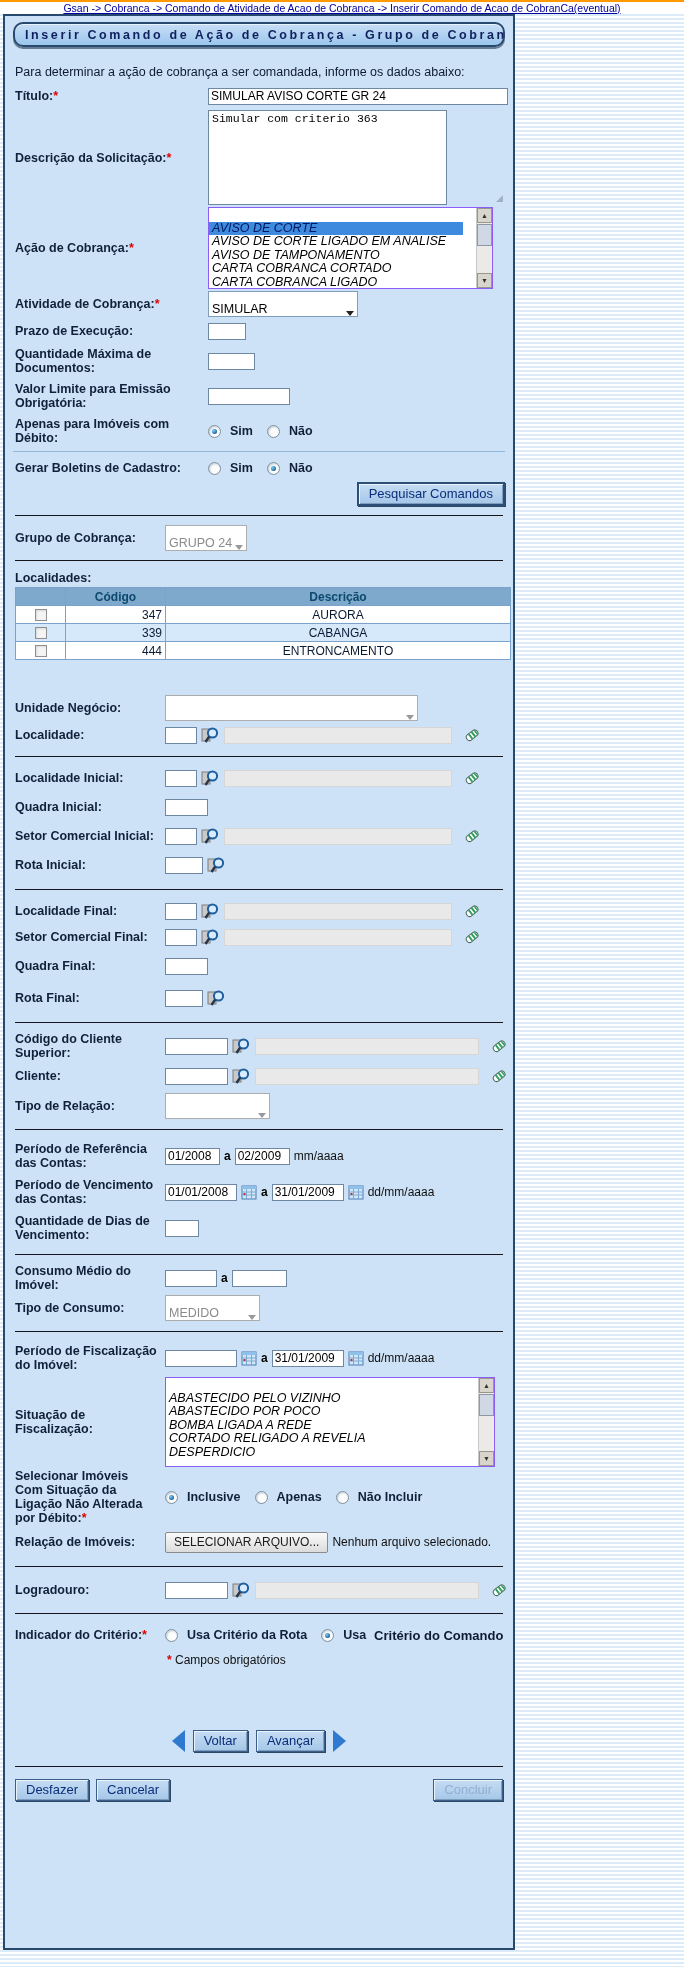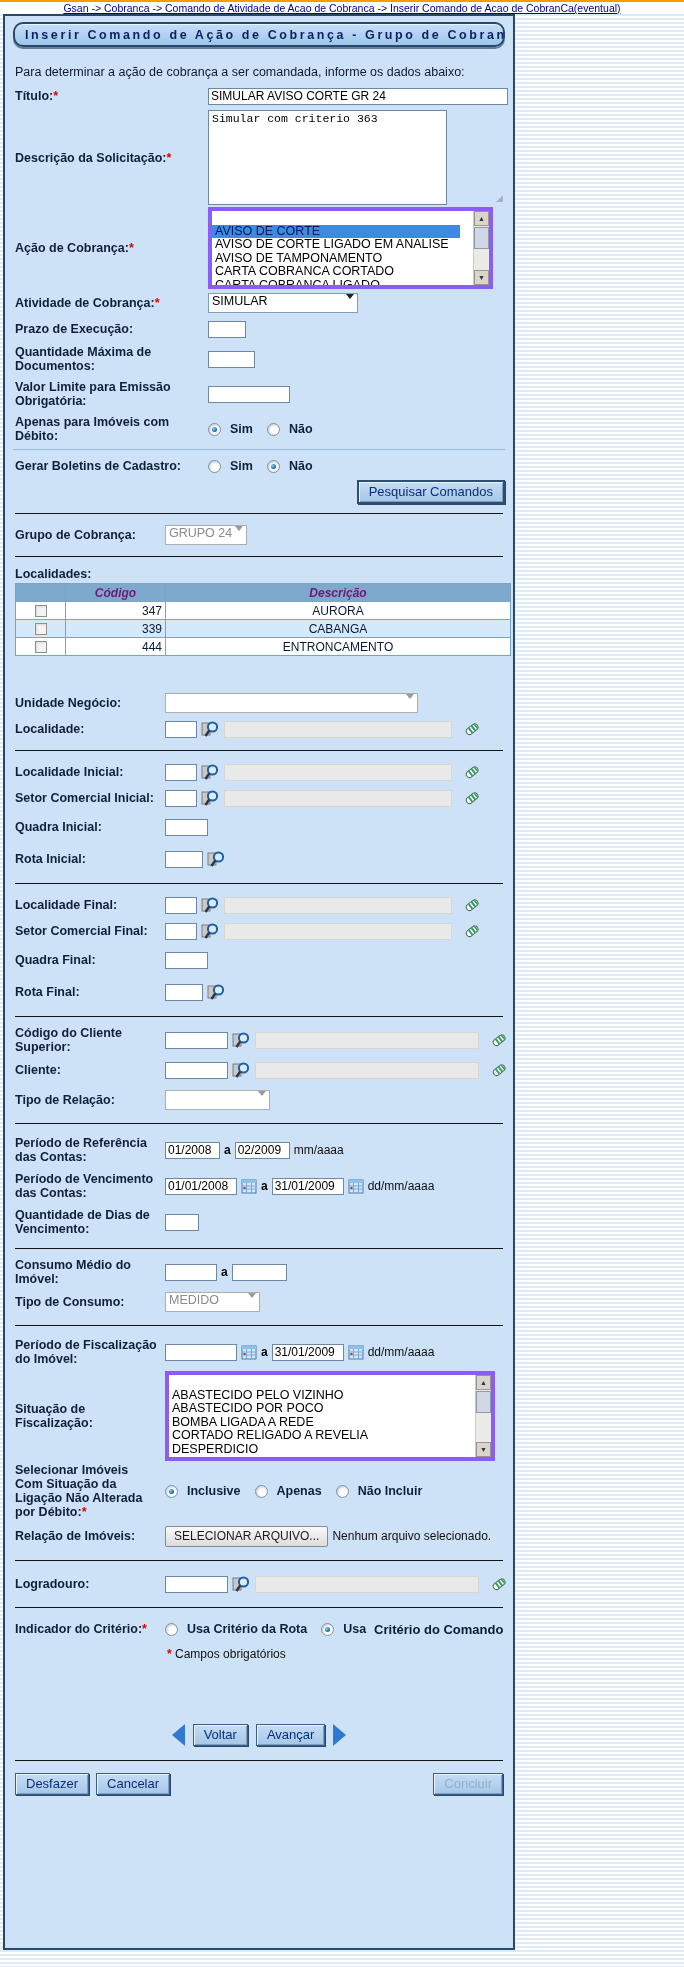--- a/index.html
+++ b/index.html
@@ -44,29 +44,29 @@
   .ro{ height:17px; background:#e9e9e9; border:1px solid #d6d6d6; }
   textarea.ta{
     width:239px; height:95px; border:1px solid #6e87a2; resize:none;
     font-family:"Liberation Mono",monospace; font-size:11.5px; color:#000; padding:1px 3px;
     position:relative;
   }
   .tawrap{ position:relative; }
   .grip{ position:absolute; right:2px; bottom:2px; font-size:9px; color:#9fb0c2; pointer-events:none; }
   
   .sel{
-    height:20px; background:#fff; border:1px solid #7f9db9; display:flex; align-items:flex-start;
+    height:26px; background:#fff; border:1px solid #7f9db9; display:flex; align-items:flex-end;
     font-size:12.5px; color:#000; padding:0 3px; position:relative;
   }
   .sel .arr{ margin-left:auto; width:0; height:0; border-left:4px solid transparent; border-right:4px solid transparent; border-top:5px solid #222; }
   .sel.dis{ color:#8b8b8b; border-color:#adadad; }
   .sel.dis .arr{ border-top-color:#9a9a9a; }
   
   .listbox{
-    position:relative; background:#fff; border:4px solid #8b5cf6; overflow:hidden; padding-right:29px;
+    position:relative; background:#fff; border:1px solid #8b5cf6; overflow:hidden; padding-right:29px;font-style:italic;
   }
   .opt{ height:13.5px; line-height:13.5px; font-size:12.5px; white-space:nowrap; padding-left:3px; color:#000; overflow:hidden; }
   .opt.selected{ background:#3d8ade; color:#00185e; }
   .vsb{ position:absolute; top:0; right:0; bottom:0; width:16px; background:#eceae6; border-left:1px solid #c8c8c8; display:flex; flex-direction:column; }
   .vsb .sbtn{ height:15px; background:#d9d5cd; border:1px solid #9a968e; font-size:7px; line-height:13px; text-align:center; color:#333; }
   .vsb .track{ flex:1; position:relative; }
   .vsb .thumb{ position:absolute; top:1px; left:0; right:0; height:22px; background:#cfd8e4; border:1px solid #8e98a6; }
   
   .radio{ width:13px; height:13px; border-radius:50%; background:#fdfdfd; border:1px solid #7e8f9f;
           box-shadow:inset 1px 1px 2px #bfcbd6; flex:none; position:relative; }
@@ -85,21 +85,21 @@
   .filebtn{
     font-size:12px; color:#1a1a1a; background:linear-gradient(#fafafa,#dcdcdc);
     border:1px solid #8a8a8a; border-radius:2px; padding:2px 8px 3px; cursor:pointer; white-space:nowrap;
   }
   
   .hr{ border:none; border-top:1px solid #14141c; margin:8px 2px; }
   .thinline{ border:none; border-top:1px solid #93b9dd; margin:3px 0; }
   
   table.loc{ border-collapse:collapse; width:496px; margin-left:2px; }
   table.loc th, table.loc td{ border:1px solid #7aa3cc; font-size:12px; height:18px; padding:0 3px; }
-  table.loc th{ background:#7fa8cd; color:#701a75;font-style:italic; }
+  table.loc th{ background:#7fa8cd; color:#0c4a6e; }
   table.loc td{ background:#fff; text-align:center; color:#0a1a33; }
   table.loc tr.alt td{ background:#d6e9fb; }
   td.codigo{ text-align:right !important; }
   .cbcell{ width:50px; } .codcol{ width:100px; }
   
   .fmt{ font-size:12px; color:#101010; }
   .rangesep{ font-size:12px; font-weight:bold; }
   .navrow{ margin-top:62px; display:flex; justify-content:center; align-items:center; gap:8px; }
   .arrL{ width:0;height:0;border-top:11px solid transparent;border-bottom:11px solid transparent;border-right:13px solid #2f7ad0; }
   .arrR{ width:0;height:0;border-top:11px solid transparent;border-bottom:11px solid transparent;border-left:13px solid #2f7ad0; }
@@ -312,46 +312,46 @@
           <g transform="rotate(-38 8 8)">
             <rect x="1.5" y="5" width="13" height="6.5" rx="3.2" fill="#ffffff" stroke="#4a6b5a"></rect>
             <rect x="5" y="5.3" width="2" height="5.9" fill="#2f9e5f"></rect>
             <rect x="8.6" y="5.3" width="2" height="5.9" fill="#2f9e5f"></rect>
             <rect x="12" y="5.6" width="1.6" height="5.3" fill="#2f9e5f"></rect>
           </g>
         </svg>
     </div>
   </div>
 
-  <div class="row sec2">
-    <div class="lbl">Setor Comercial Inicial:</div>
-    <div class="ctl">
-      <input class="inp" style="width: 32px;">
-      <svg class="icon" width="19" height="18" viewBox="0 0 19 18">
-          <rect x="1" y="3" width="8" height="12" fill="#c9c9c9" stroke="#7d7d7d"></rect>
-          <circle cx="11.5" cy="7" r="4.6" fill="#d9ecff" stroke="#1f5f9e" stroke-width="2"></circle>
-          <line x1="8.2" y1="10.5" x2="4.5" y2="16" stroke="#27364a" stroke-width="2.4"></line>
-        </svg>
-      <span class="ro" style="width:228px"></span>
-      <svg class="icon" style="margin-left:8px" width="16" height="16" viewBox="0 0 16 16">
-          <g transform="rotate(-38 8 8)">
-            <rect x="1.5" y="5" width="13" height="6.5" rx="3.2" fill="#ffffff" stroke="#4a6b5a"></rect>
-            <rect x="5" y="5.3" width="2" height="5.9" fill="#2f9e5f"></rect>
-            <rect x="8.6" y="5.3" width="2" height="5.9" fill="#2f9e5f"></rect>
-            <rect x="12" y="5.6" width="1.6" height="5.3" fill="#2f9e5f"></rect>
-          </g>
-        </svg>
-    </div>
-  </div>
-
   <div class="row sec2" style="min-height:30px">
     <div class="lbl">Quadra Inicial:</div>
     <div class="ctl">
         <input class="inp" style="width: 43px;">
       </div>
+  </div>
+
+  <div class="row sec2">
+    <div class="lbl">Setor Comercial Inicial:</div>
+    <div class="ctl">
+      <input class="inp" style="width: 32px;">
+      <svg class="icon" width="19" height="18" viewBox="0 0 19 18">
+          <rect x="1" y="3" width="8" height="12" fill="#c9c9c9" stroke="#7d7d7d"></rect>
+          <circle cx="11.5" cy="7" r="4.6" fill="#d9ecff" stroke="#1f5f9e" stroke-width="2"></circle>
+          <line x1="8.2" y1="10.5" x2="4.5" y2="16" stroke="#27364a" stroke-width="2.4"></line>
+        </svg>
+      <span class="ro" style="width:228px"></span>
+      <svg class="icon" style="margin-left:8px" width="16" height="16" viewBox="0 0 16 16">
+          <g transform="rotate(-38 8 8)">
+            <rect x="1.5" y="5" width="13" height="6.5" rx="3.2" fill="#ffffff" stroke="#4a6b5a"></rect>
+            <rect x="5" y="5.3" width="2" height="5.9" fill="#2f9e5f"></rect>
+            <rect x="8.6" y="5.3" width="2" height="5.9" fill="#2f9e5f"></rect>
+            <rect x="12" y="5.6" width="1.6" height="5.3" fill="#2f9e5f"></rect>
+          </g>
+        </svg>
+    </div>
   </div>
 
   <div class="row sec2" style="min-height:30px">
     <div class="lbl">Rota Inicial:</div>
     <div class="ctl">
       <input class="inp" style="width: 38px;">
       <svg class="icon" width="19" height="18" viewBox="0 0 19 18">
           <rect x="1" y="3" width="8" height="12" fill="#c9c9c9" stroke="#7d7d7d"></rect>
           <circle cx="11.5" cy="7" r="4.6" fill="#d9ecff" stroke="#1f5f9e" stroke-width="2"></circle>
           <line x1="8.2" y1="10.5" x2="4.5" y2="16" stroke="#27364a" stroke-width="2.4"></line>

